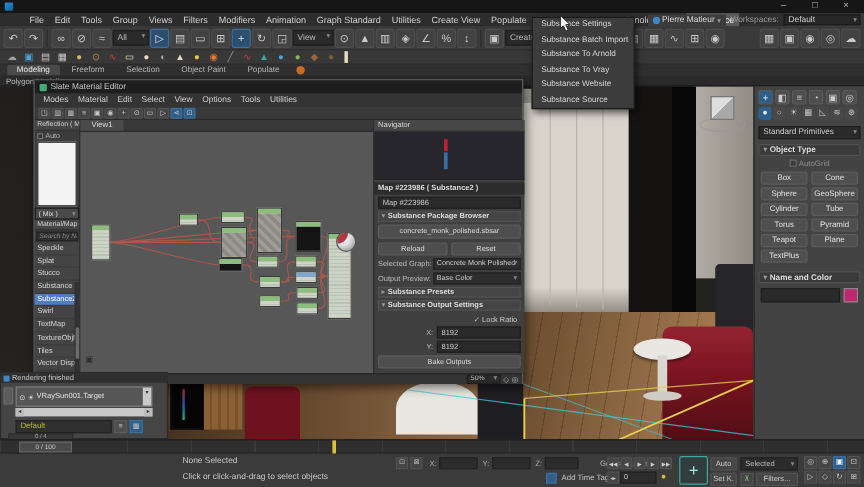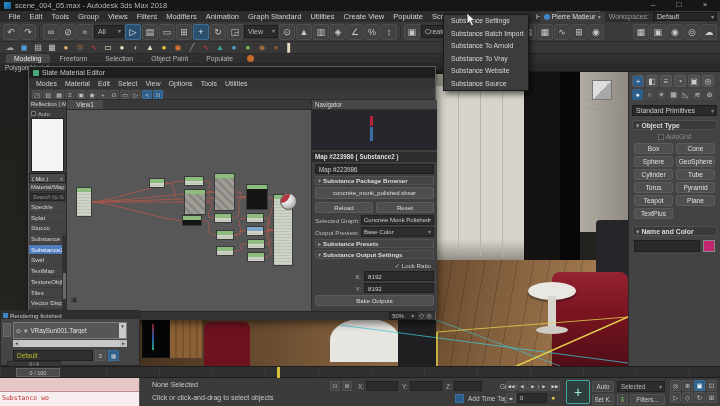--- a/index.html
+++ b/index.html
@@ -8,21 +8,21 @@
   #root { position:relative; width:720px; height:406px; overflow:hidden; background:#3a3a3a; color:#cfcfcf; font-size:8px; }
   .abs { position:absolute; }
 
   
   #titlebar { left:0; top:0; width:720px; height:11px; background:#161616; display:flex; align-items:center; padding:0 4px; gap:4px; }
   #titlebar .logo { width:7px; height:7px; background:linear-gradient(135deg,#2f8fd0,#0f5f98); border-radius:1px; }
   #titlebar .title { font-size:7.5px; color:#b5b5b5; white-space:nowrap; }
   #winctrl { position:absolute; right:2px; top:0; display:flex; }
   #winctrl span { width:26px; height:10px; text-align:center; line-height:9px; font-size:8px; color:#bbb; }
 
-  #menubar { left:0; top:11px; width:655px; height:11px; background:#2d2d2d; display:flex; align-items:center; padding-left:4px; }
+  #menubar { left:0; top:11px; width:655px; height:11px; background:#2d2d2d; display:flex; align-items:center; padding-left:20px; }
   #menubar .mitem { padding:0 4.5px; font-size:7.5px; line-height:11px; color:#d2d2d2; white-space:nowrap; }
   #menubar .mitem.active { background:#5a5a5a; color:#fff; }
   #menubar-right { position:absolute; right:3px; top:11px; height:11px; display:flex; align-items:center; gap:4px; }
   .user-chip { display:flex; align-items:center; gap:2px; background:#3c3c3c; padding:0 4px; height:10px; border-radius:1px; }
   .user-chip .uicon { width:6px; height:6px; border-radius:50%; background:#3f86c6; }
   .user-chip span { font-size:7px; color:#ddd; }
   .ws-label { font-size:7px; color:#999; }
   .ws-combo { width:64px; height:9px; background:#262626; border:1px solid #1a1a1a; font-size:7px; color:#ccc; padding:0 3px; line-height:8px; position:relative; }
   .ws-combo:after, .combo:after { content:"▾"; position:absolute; right:2px; top:0; color:#888; font-size:6px; }
 
@@ -188,21 +188,20 @@
   
   .vp { position:absolute; }
 </style>
 </head>
 <body>
 
 <div id="root">
 
   <div id="titlebar" class="abs">
     <div class="logo"></div>
-    <div class="title">scene_004_05.max - Autodesk 3ds Max 2018</div>
   </div>
   <div id="winctrl">
     <span>–</span>
     <span>□</span>
     <span>×</span>
   </div>
 
   <div id="menubar" class="abs">
       <div class="mitem">File</div>
       <div class="mitem">Edit</div>
@@ -605,24 +604,20 @@
     </div>
     <div id="bl-counter">0 / 4</div>
   </div>
 
   <div id="timeline" class="abs">
     <div id="time-handle">0 / 100</div>
     <div id="time-marker"></div>
   </div>
 
   <div id="statusbar" class="abs">
-    <div id="listener">
-      <div class="r1"></div>
-      <div class="r2">Substance wo</div>
-    </div>
     <div id="prompt1">None Selected</div>
     <div id="prompt2">Click or click-and-drag to select objects</div>
 
     <div class="sb-ico" style="left:330px;top:3px;">⊡</div>
     <div class="sb-ico" style="left:342px;top:3px;">⊠</div>
 
     <span class="coord-lbl" style="left:358px;">X:</span>
     <div class="coord-fld" style="left:366px;width:32px;"></div>
     <span class="coord-lbl" style="left:402px;">Y:</span>
     <div class="coord-fld" style="left:410px;width:32px;"></div>

